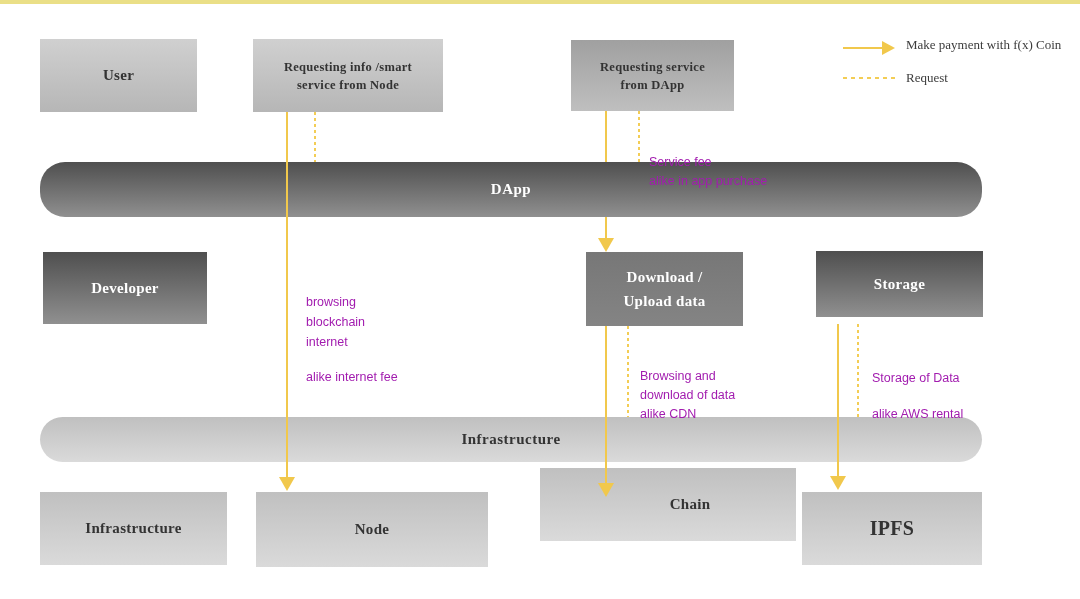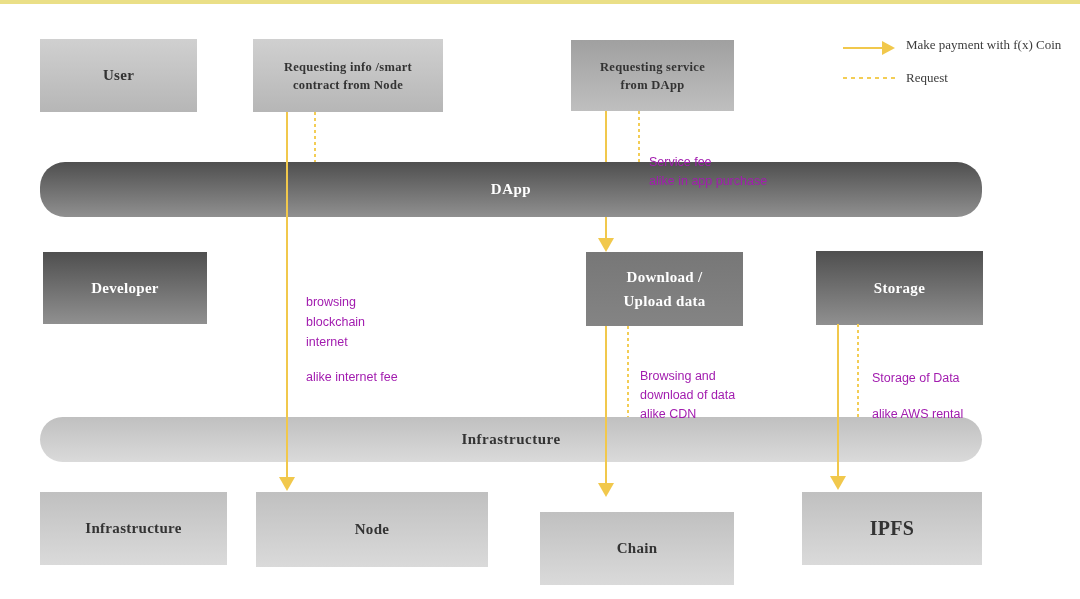--- a/index.html
+++ b/index.html
@@ -54,21 +54,21 @@
 
   <div class="topline"></div>
 
   <div class="box light-top" style="left:40px;top:39px;width:157px;height:73px;">
     <span style="font-size:15px;">User</span>
   </div>
 
   <div class="box light-top" style="left:253px;top:39px;width:190px;height:73px;">
     <div class="two-line">
       <div>Requesting info /smart</div>
-      <div>contract from Node</div>
+      <div>service from Node</div>
     </div>
   </div>
 
   <div class="box mid-gray" style="left:571px;top:40px;width:163px;height:71px;">
     <div class="two-line">
       <div>Requesting service</div>
       <div>from DApp</div>
     </div>
   </div>
 
@@ -88,35 +88,35 @@
     <span style="font-size:15px;">Developer</span>
   </div>
 
   <div class="box flat-gray" style="left:586px;top:252px;width:157px;height:74px;">
     <div class="two-line" style="font-size:15px;line-height:24px;">
       <div>Download /</div>
       <div>Upload data</div>
     </div>
   </div>
 
-  <div class="box dark" style="left:816px;top:251px;width:167px;height:74px;">
+  <div class="box dark" style="left:816px;top:251px;width:167px;height:66px;">
     <span style="font-size:15px;">Storage</span>
   </div>
 
   <div class="box light-bottom bar-label" style="left:40px;top:417px;width:942px;height:45px;z-index:2;">
     <span>Infrastructure</span>
   </div>
 
   <div class="box light-bottom" style="left:40px;top:492px;width:187px;height:73px;">
     <span style="font-size:15px;">Infrastructure</span>
   </div>
   <div class="box light-bottom" style="left:256px;top:492px;width:232px;height:75px;">
     <span style="font-size:15px;">Node</span>
   </div>
-  <div class="box light-bottom" style="left:540px;top:512px;width:194px;height:73px;">
+  <div class="box light-bottom" style="left:540px;top:468px;width:212px;height:73px;padding-left:44px;">
     <span style="font-size:15px;">Chain</span>
   </div>
   <div class="box light-bottom" style="left:802px;top:492px;width:180px;height:73px;">
     <span style="font-size:20px;">IPFS</span>
   </div>
 
   <div class="vline" style="left:286px;top:112px;height:365px;"></div>
   <div class="ah-down" style="left:279px;top:477px;"></div>
   <div class="vdotted" style="left:314px;top:112px;height:50px;"></div>
 

